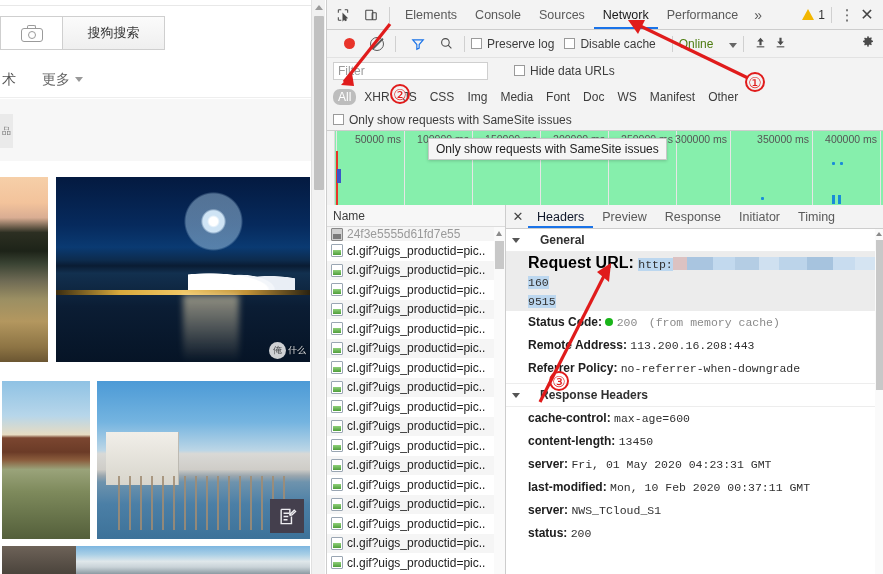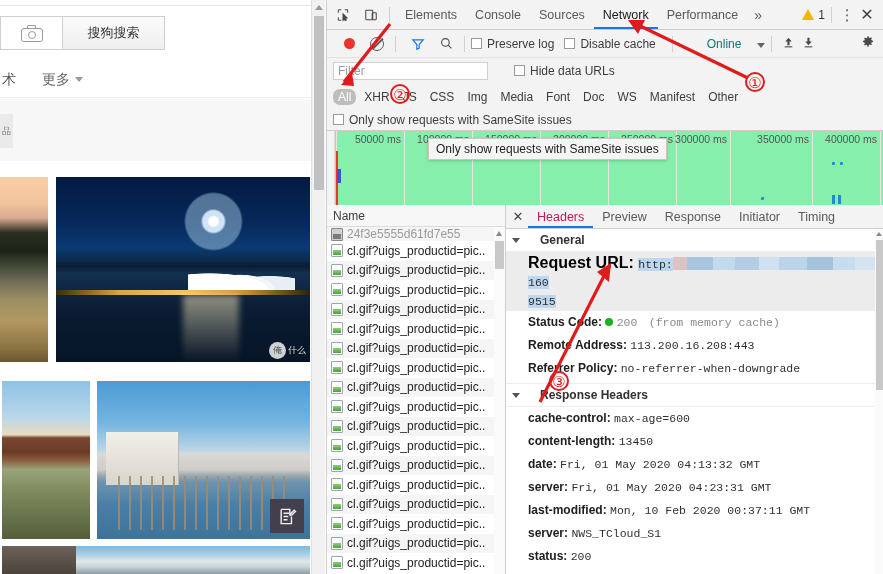--- a/index.html
+++ b/index.html
@@ -196,21 +196,21 @@
   }
   .rec-dot { width:11px;height:11px;border-radius:50%;background:#e8342a; cursor:pointer;}
   .clear-ico { width:14px;height:14px;border:1.6px solid #5a5a5a;border-radius:50%;position:relative; cursor:pointer;}
   .clear-ico:after{content:"";position:absolute;left:-1px;top:5px;width:15px;height:1.6px;background:#5a5a5a;transform:rotate(-45deg);}
   .funnel { cursor:pointer; }
   .cb {
     width:11px;height:11px;border:1px solid #9a9a9a;background:#fff;
     display:inline-block; vertical-align:-1px; margin-right:5px; cursor:pointer;
   }
   .tbl-label { font-size:12px; color:#3c3c3c; margin-right:10px; cursor:pointer; white-space:nowrap;}
-  .sel-online { font-size:12px; color:#0f766e; cursor:pointer;margin-left:28px; }
+  .sel-online { font-size:12px; color:#4d7c0f; cursor:pointer; }
   .sel-caret { display:inline-block; margin-left:16px;
     border-left:4px solid transparent;border-right:4px solid transparent;border-top:5px solid #666;}
   .arr-btn { width:20px; text-align:center; cursor:pointer; }
   .gear { margin-left:auto; margin-right:8px; cursor:pointer; }
 
   
   .nw-filter {
     height:26px; display:flex; align-items:center;
     padding-left:6px; background:#f3f3f3;
   }
@@ -290,21 +290,21 @@
   
   .nw-detail { flex:1; position:relative; background:#fff; overflow:hidden; }
   .det-tabs {
     height:24px; display:flex; align-items:center; border-bottom:1px solid #cdcdcd;
     background:#f3f3f3; padding-left:2px;
   }
   .det-x { width:20px; text-align:center; font-size:13px; color:#444; cursor:pointer;}
   .det-tab {
     padding:0 9px; height:23px; line-height:24px; font-size:12.5px; color:#5a5a5a; cursor:pointer;
   }
-  .det-tab.active { color:#be185d; box-shadow: inset 0 -2px 0 #1a73e8; }
+  .det-tab.active { color:#0f172a; box-shadow: inset 0 -2px 0 #1a73e8; }
 
   .det-body { position:absolute; left:0; top:24px; right:0; bottom:0; overflow:hidden; }
   .sec-head {
     display:flex; align-items:center; gap:20px;
     font-size:12px; font-weight:bold; color:#303030;
     padding:4px 0 4px 6px; border-bottom:1px solid #ededed; cursor:pointer;
   }
   .tri-down { width:0;height:0;border-left:4px solid transparent;border-right:4px solid transparent;border-top:5px solid #555;}
   .kv {
     font-size:12px; color:#222; padding:3px 0 3px 22px; line-height:16px;
@@ -686,21 +686,20 @@
           </div>
 
           <div class="sec-head">
             <span class="tri-down"></span>
             <span>Response Headers</span>
           </div>
 
           <div>
             <div class="kv"><b>cache-control:</b> <span class="mono">max-age=600</span></div>
             <div class="kv"><b>content-length:</b> <span class="mono">13450</span></div>
-            <div class="kv"><b>date:</b> <span class="mono">Fri, 01 May 2020 04:13:32 GMT</span></div>
             <div class="kv"><b>server:</b> <span class="mono">Fri, 01 May 2020 04:23:31 GMT</span></div>
             <div class="kv"><b>last-modified:</b> <span class="mono">Mon, 10 Feb 2020 00:37:11 GMT</span></div>
             <div class="kv"><b>server:</b> <span class="mono">NWS_TCloud_S1</span></div>
             <div class="kv"><b>status:</b> <span class="mono">200</span></div>
 
           </div>
         </div>
 
         <div class="det-scroll">
           <div class="arrow-up"></div>

